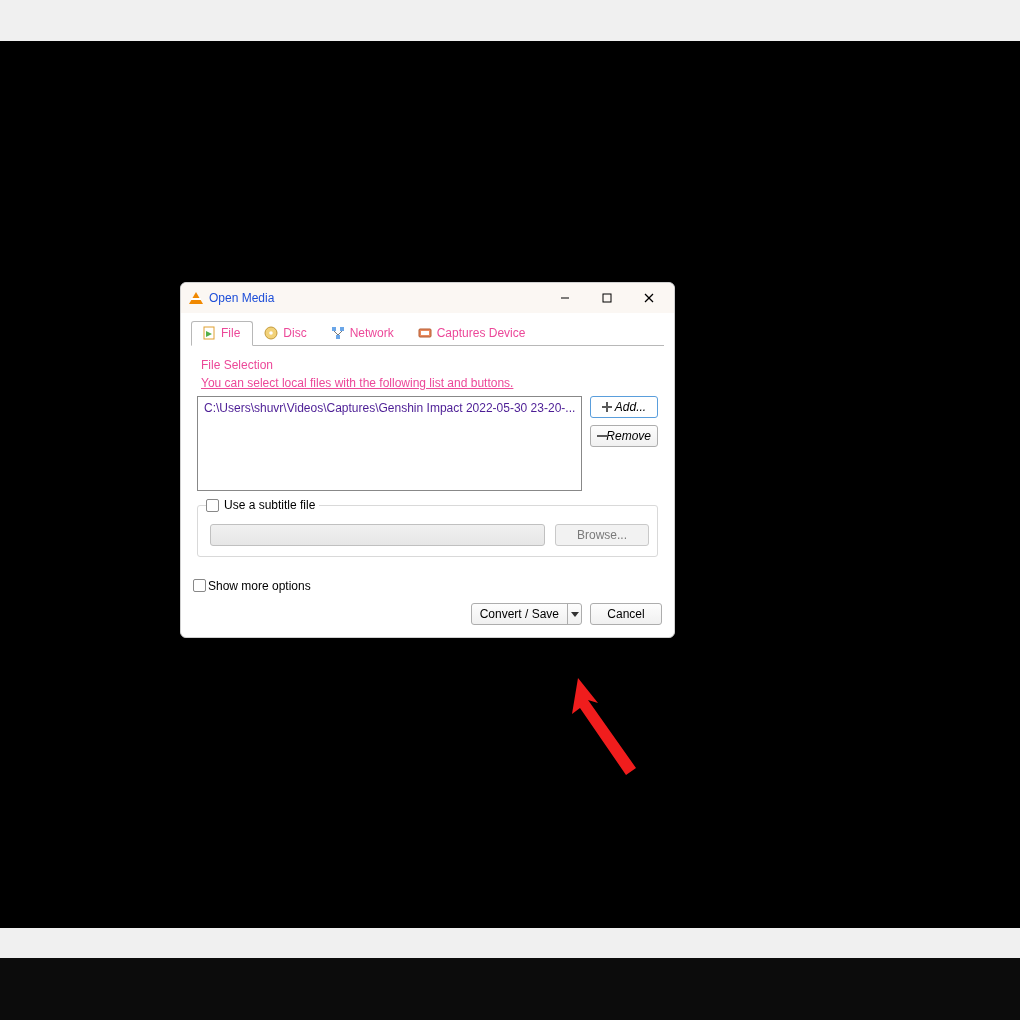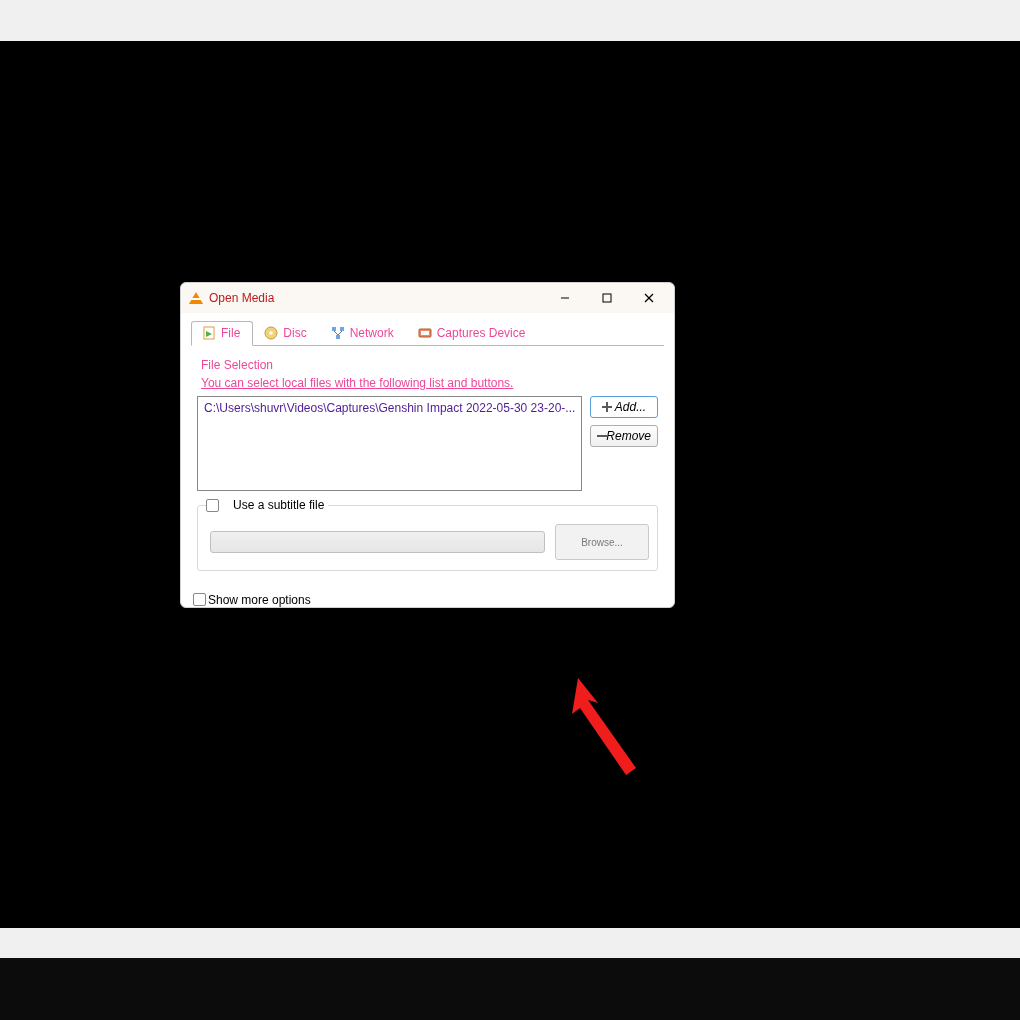--- a/index.html
+++ b/index.html
@@ -54,21 +54,21 @@
     border-bottom: 12px solid #f08800;
     position: absolute; top: 1px; left: 0;
   }
   .cone::after {
     content: "";
     position: absolute;
     left: -5px; top: 6px;
     width: 10px; height: 2px;
     background: #fff;
   }
-  .title-text { font-size: 12px; color: #b91c1c; }
+  .title-text { font-size: 12px; color: #1d4ed8; }
   .win-controls { margin-left: auto; display: flex; }
   .win-btn {
     width: 42px; height: 28px;
     display: flex; align-items: center; justify-content: center;
     font-size: 12px; color: #000;
     cursor: pointer;
   }
   .win-btn svg { display: block; }
 
   
@@ -160,21 +160,21 @@
   .minus-icon::before { left: 0; top: 4px; width: 10px; height: 2px; }
 
   .subtitle-group {
     margin-top: 14px;
     border: 1px solid #d9d9d9;
     border-radius: 3px;
     padding: 0 8px 10px 8px;
     position: relative;
   }
   .checkbox-row {
-    display: flex; align-items: center; gap: 14px;
+    display: flex; align-items: center; gap: 5px;
     position: relative; top: -8px;
     background: #fff;
     width: fit-content;
     padding: 0 4px 0 0;
   }
   .checkbox {
     width: 13px; height: 13px;
     border: 1px solid #888;
     border-radius: 2px;
     background: #fff;
@@ -185,27 +185,27 @@
     padding-left: 4px;
   }
   .subtitle-path {
     flex: 1;
     height: 22px;
     border: 1px solid #c0c0c0;
     border-radius: 3px;
     background: linear-gradient(#f0f0f0,#e6e6e6);
   }
   .browse-btn {
-    width: 94px; height: 36px;
+    width: 94px; height: 22px;
     border: 1px solid #c9c9c9;
     border-radius: 3px;
     background: #f2f2f2;
     color: #7a7a7a;
     display: flex; align-items: center; justify-content: center;
-    font-size: 10px;
+    font-size: 12px;
   }
 
   .options-row {
     display: flex; align-items: flex-start; gap: 2px;
     padding: 10px 14px 0 12px;
   }
 
   .footer {
     display: flex;
     justify-content: flex-end;
@@ -358,20 +358,31 @@
           </div>
         </div>
       </div>
     </div>
 
     <div class="options-row">
       <span class="checkbox"></span>
       <span>Show more options</span>
     </div>
 
+    <div class="footer">
+      <div class="convert-btn">
+        <div class="convert-main">Convert / Save</div>
+        <div class="convert-drop">
+          <span class="tri-down"></span>
+        </div>
+      </div>
+      <div class="btn cancel-btn">
+        <span>Cancel</span>
+      </div>
+    </div>
 
     <svg class="annotation" width="120" height="120">
       <defs></defs>
       <polygon points="20,0 40,25 30,22 78,90 68,97 22,30 14,36" fill="#f01d1d"></polygon>
     </svg>
 
   </div>
 
 </div>
 

